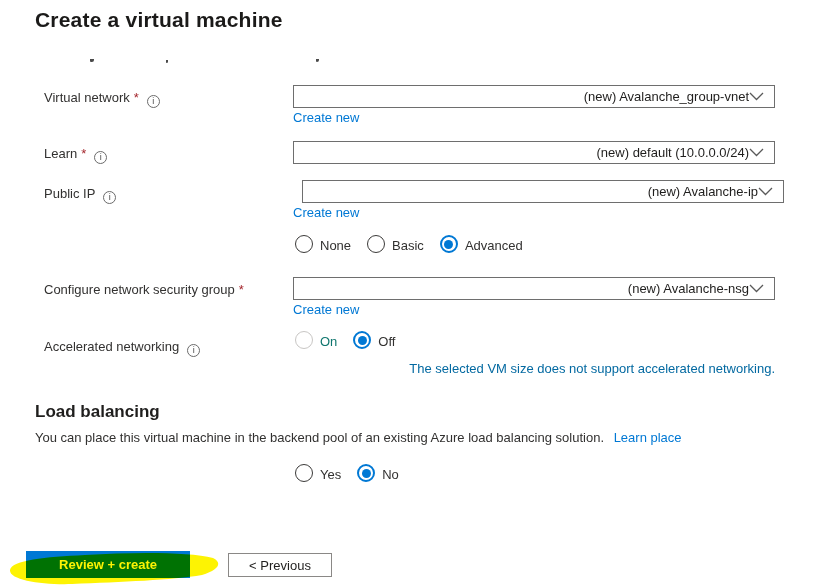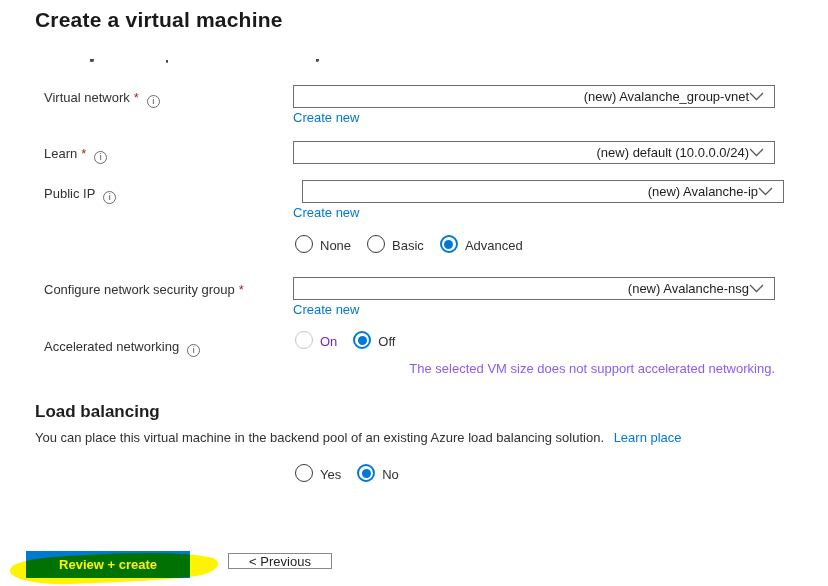--- a/index.html
+++ b/index.html
@@ -62,41 +62,41 @@
     width:18px; height:18px; border-radius:50%;
     border:1px solid #3b3a39; background:#fff; flex:0 0 auto;
     display:flex; align-items:center; justify-content:center;
   }
   .radio.selected { border:2px solid #0078d4; }
   .radio.selected::after {
     content:""; width:9px; height:9px; border-radius:50%; background:#0078d4;
   }
   .radio.disabled { border:1px solid #c8c6c4; }
   .radio-text { font-size:13px; color:#323130; margin-left:7px; }
-  .radio-option.disabled .radio-text { color:#6d28d9; }
+  .radio-option.disabled .radio-text { color:#0f766e; }
   .radio-option.disabled { cursor:default; }
 
   .note-text {
     width:482px; text-align:right;
-    font-size:13px; color:#8b5cf6;
+    font-size:13px; color:#0369a1;
   }
 
   .section-heading { font-size:17px; font-weight:700; color:#1f1e1d; }
   .body-text { font-size:13px; color:#323130; white-space:nowrap; }
   .question-label { width:252px; font-size:13px; color:#323130; line-height:1.45; }
 
   
   .btn-primary {
     width:164px; height:27px; border:none;
     background:#0078d4; color:#ffffff;
     font-family:"Liberation Sans", sans-serif;
     font-size:13px; font-weight:600; cursor:pointer;
   }
   .btn-secondary {
-    height:16px; border:1px solid #8a8886; background:#ffffff; color:#201f1e;
+    height:24px; border:1px solid #8a8886; background:#ffffff; color:#201f1e;
     font-family:"Liberation Sans", sans-serif;
     font-size:13px; cursor:pointer;
     display:flex; align-items:center; justify-content:center;
   }
   .highlight-svg {
     pointer-events:none; mix-blend-mode:multiply;
   }
 </style>
 </head>
 <body>

